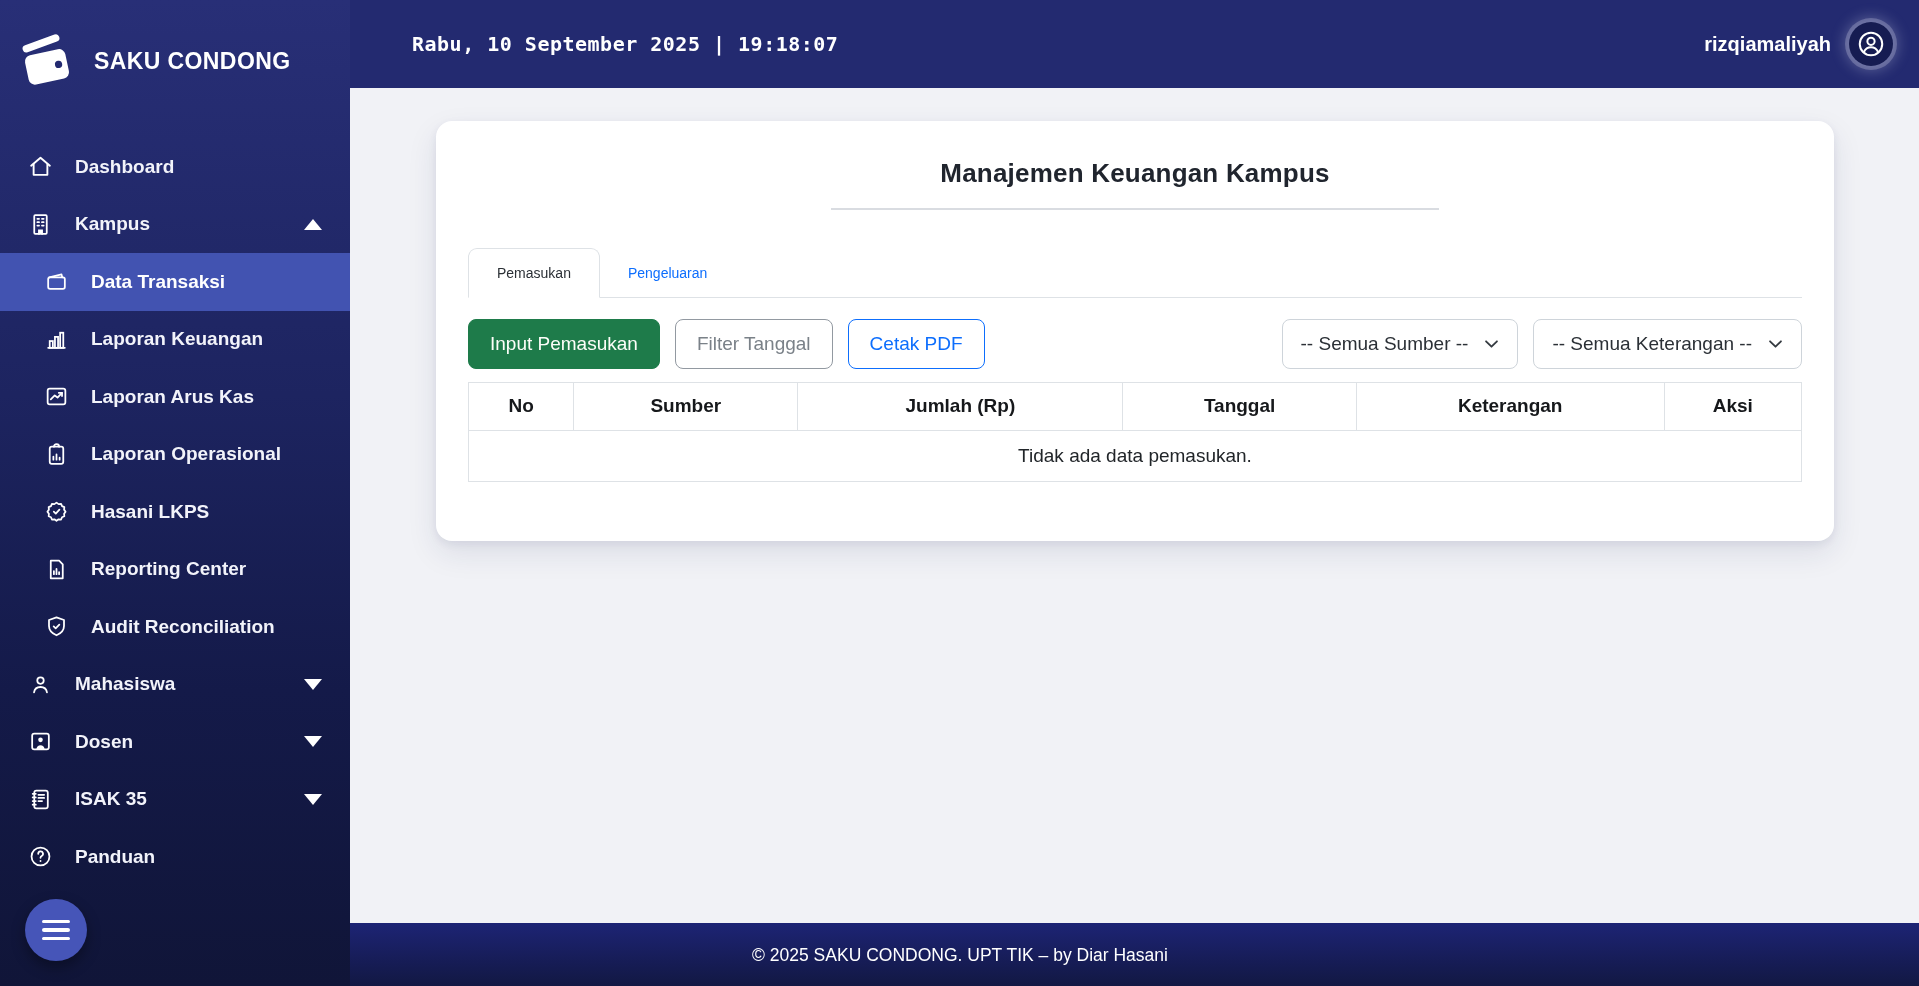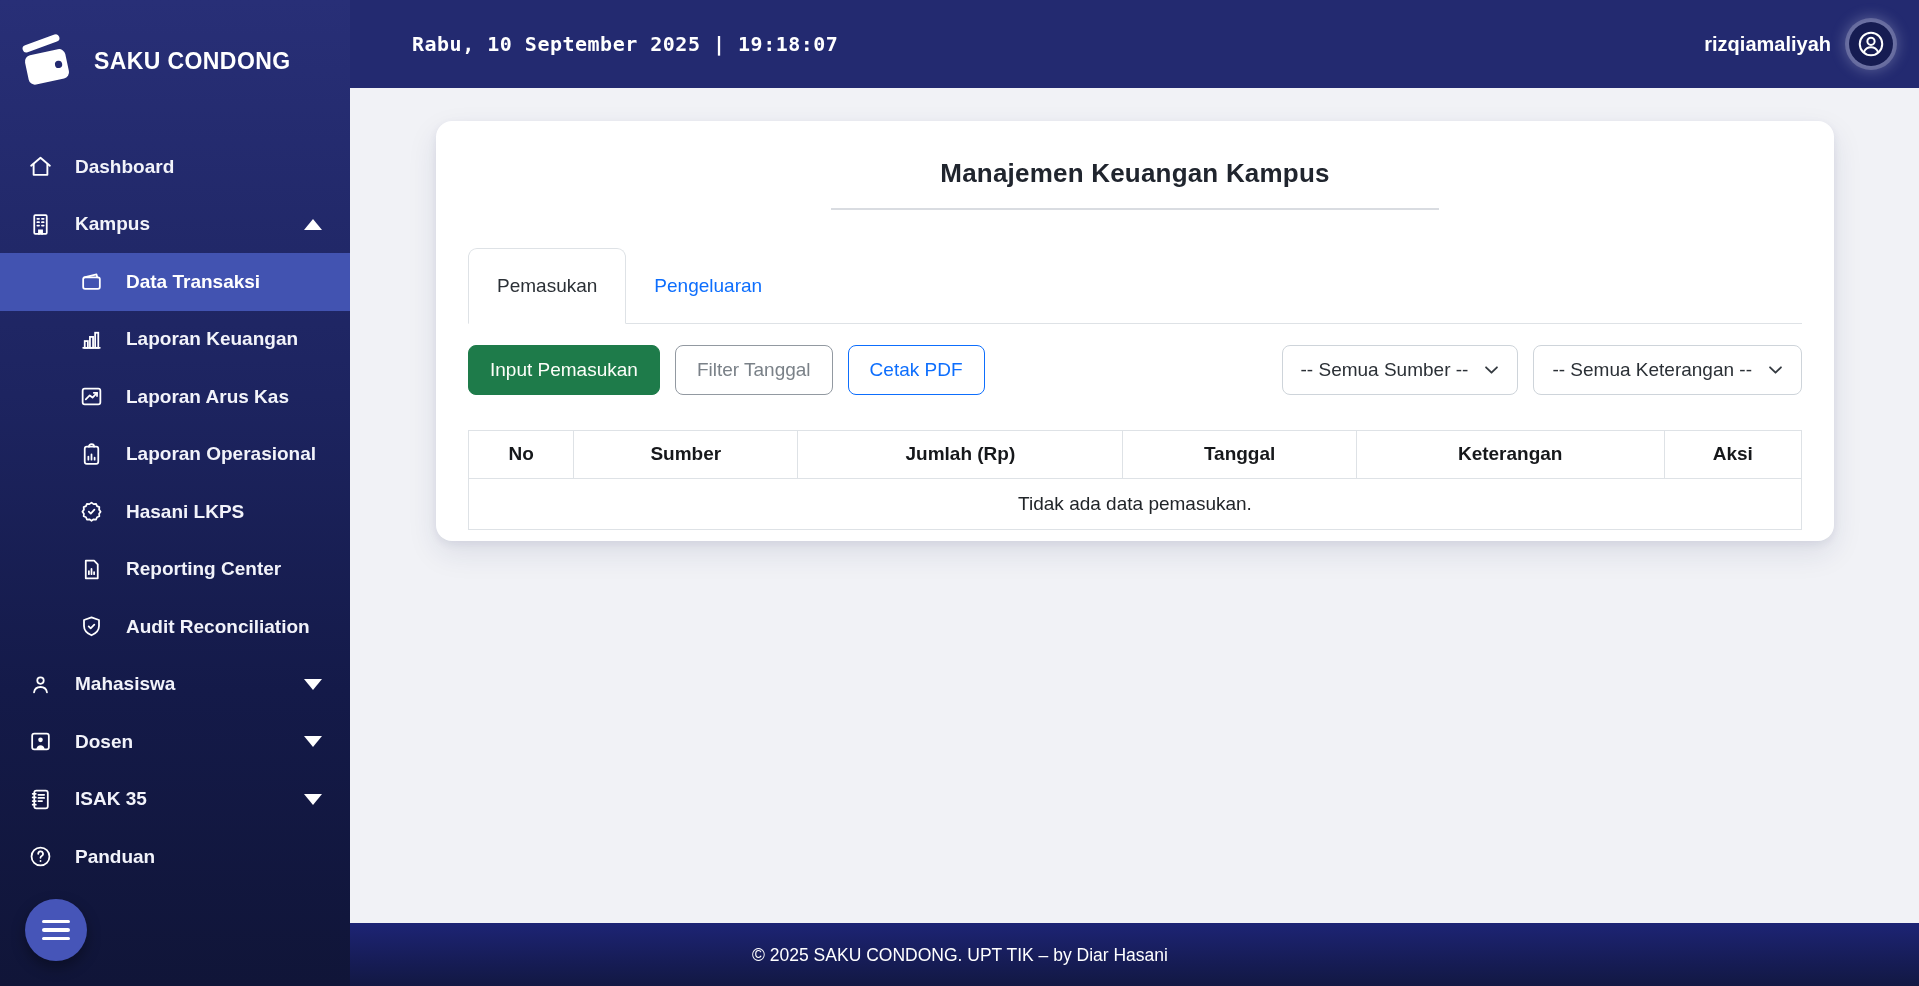--- a/index.html
+++ b/index.html
@@ -20,21 +20,21 @@
   }
   .logo-row { display:flex; align-items:center; gap:16px; padding:22px 20px 0 16px; height:100px; }
   .logo-icon svg { width:62px; height:58px; display:block; }
   .brand-name { font-size:23px; font-weight:bold; letter-spacing:.4px; }
   .menu { margin-top:38px; display:flex; flex-direction:column; }
   .menu-item {
     height:57.5px; display:flex; align-items:center; gap:22px;
     padding:0 26px 0 28px; font-size:19px; font-weight:700;
     cursor:pointer; position:relative; color:#f2f3fa;
   }
-  .menu-item.sub { padding-left:79px; }
+  .menu-item.sub { padding-left:44px; }
   .menu-item.active { background:#4253b1; font-weight:700; color:#fff; }
   .menu-item svg { width:25px; height:25px; flex:0 0 25px; }
   .chev-up, .chev-down { position:absolute; right:28px; width:0; height:0; }
   .chev-up   { border-left:9px solid transparent; border-right:9px solid transparent; border-bottom:11px solid #fff; }
   .chev-down { border-left:9px solid transparent; border-right:9px solid transparent; border-top:11px solid #fff; }
   .fab {
     position:absolute; left:25px; top:899px; width:62px; height:62px;
     border-radius:50%; background:#4655b8; border:none; cursor:pointer;
     display:flex; flex-direction:column; align-items:center; justify-content:center; gap:5px;
     box-shadow:0 6px 14px rgba(0,0,0,.35);
@@ -63,21 +63,21 @@
 
   .card {
     background:#fff; border-radius:16px; height:420px; width:1398px;
     box-shadow:0 12px 30px rgba(30,35,90,.10), 0 3px 8px rgba(30,35,90,.07);
     padding:30px 32px 0 32px;
   }
   .page-title { text-align:center; font-size:26px; line-height:45px; font-weight:bold; color:#20252e; letter-spacing:.2px; }
   .title-underline { width:608px; height:2px; background:#d9dce1; margin:12px auto 0 auto; }
 
   .tabs { margin-top:38px; display:flex; align-items:flex-end; border-bottom:1.5px solid #dee2e6; }
-  .tab { padding:26px 28px; font-size:19px; cursor:pointer; background:transparent; border:none; font-family:inherit; }
+  .tab { padding:16px 28px; font-size:14px; cursor:pointer; background:transparent; border:none; font-family:inherit; }
   .tab.active {
     color:#2b3036; background:#fff;
     border:1.5px solid #dee2e6; border-bottom:1.5px solid #fff;
     border-radius:9px 9px 0 0; margin-bottom:-1.5px; font-weight:400;
   }
   .tab.inactive { color:#0d6efd; }
 
   .toolbar { margin-top:21px; display:flex; align-items:center; gap:15px; }
   .btn {
     height:50px; border-radius:8px; font-size:19px; font-family:inherit;
@@ -88,21 +88,21 @@
   .btn-outline-gray { border-color:#919group7a0; border-color:#9299a1; color:#7a8188; }
   .btn-outline-blue { border-color:#0d6efd; color:#0d6efd; }
   .spacer { flex:1; }
   .select {
     height:50px; border:1.5px solid #ced4da; border-radius:8px; background:#fff;
     padding:0 18px; display:flex; align-items:center; gap:16px;
     font-size:19px; color:#2b3036; cursor:pointer; white-space:nowrap;
   }
   .select svg { width:15px; height:10px; }
 
-  .table-wrap { margin-top:35px; }
+  .table-wrap { margin-top:13px; }
   table { width:100%; border-collapse:collapse; table-layout:fixed; }
   th, td { border:1.5px solid #dee2e6; }
   th { height:48px; font-size:19px; font-weight:bold; color:#16181b; text-align:center; background:#fff; }
   td.empty-cell { height:51px; text-align:center; font-size:19px; color:#212529; background:#fff; }
 
   .footer {
     height:63px; background:linear-gradient(180deg,#1d2475 0%, #171d59 55%, #121843 100%);
     position:relative; color:#fff;
   }
   .footer-text {

